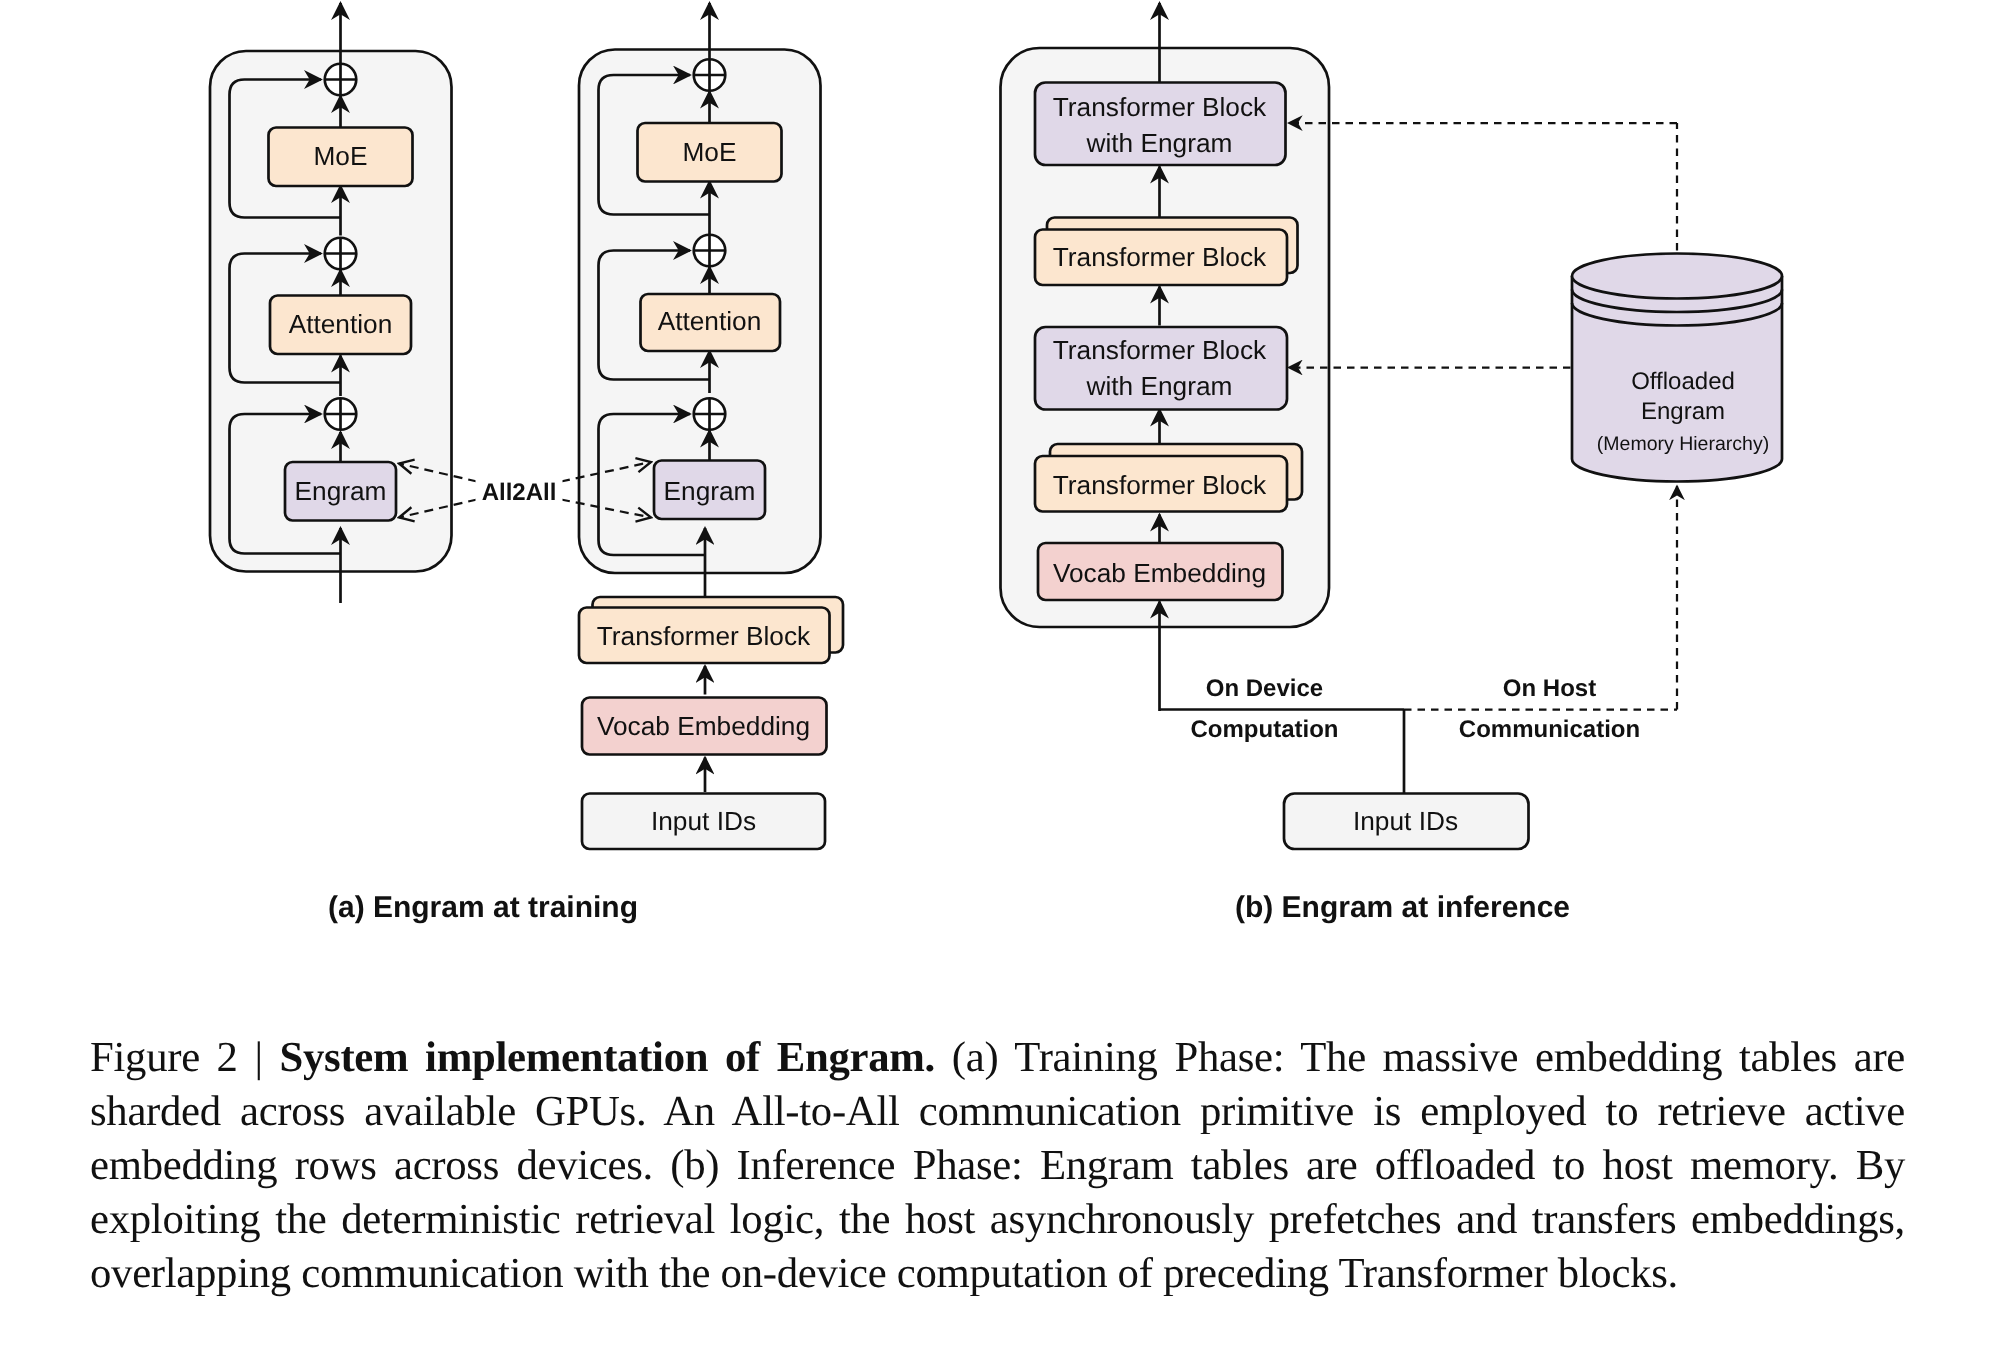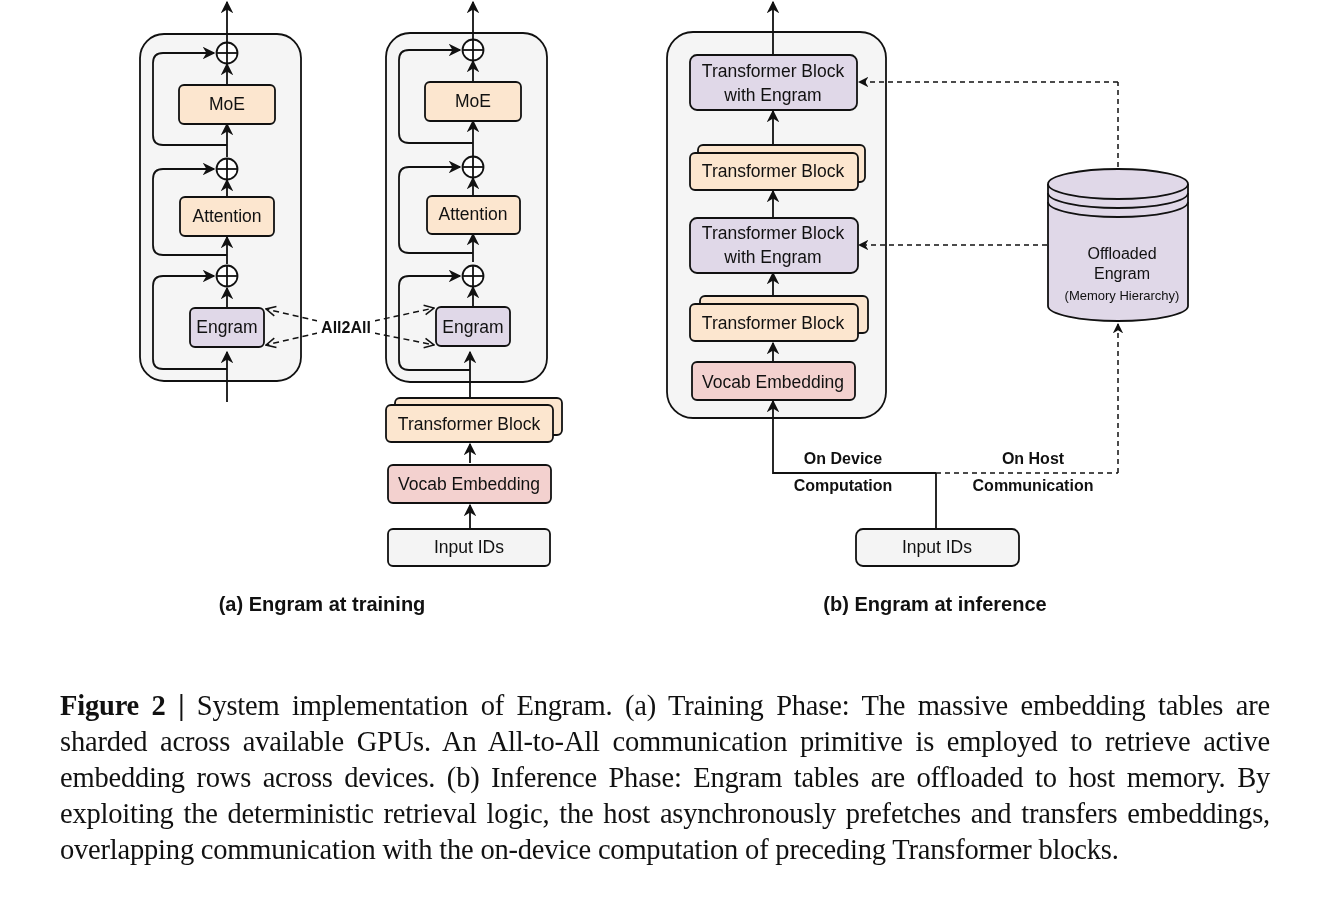--- a/index.html
+++ b/index.html
@@ -4,22 +4,22 @@
 <style>
   html, body { margin: 0; padding: 0; background: #ffffff; }
   body { width: 1328px; height: 914px; position: relative; overflow: hidden; }
   #fig { position: absolute; left: 0; top: 0; }
   .sans { font-family: "Liberation Sans", sans-serif; }
   #caption {
     position: absolute; left: 60px; top: 688px; width: 1210px;
     font-family: "Liberation Serif", serif; font-size: 28.5px; line-height: 36px;
     color: #111; text-align: justify; letter-spacing: -0.2px;
   }
-  #caption .lbl { font-weight: bold; }
-  #caption .title { font-weight: normal; }
+  #caption .lbl { font-weight: normal; }
+  #caption .title { font-weight: bold; }
 </style>
 </head>
 <body>
 
 <svg id="fig" width="1328" height="680" viewBox="0 0 1328 680">
   <defs>
     <marker id="arr" viewBox="0 0 10 10" refX="9" refY="5" markerWidth="7" markerHeight="7" orient="auto-start-reverse">
       <path d="M0,0 L10,5 L0,10 L3,5 z" fill="#111"></path>
     </marker>
     <marker id="arrOpen" viewBox="0 0 10 10" refX="9" refY="5" markerWidth="8" markerHeight="8" orient="auto-start-reverse">

